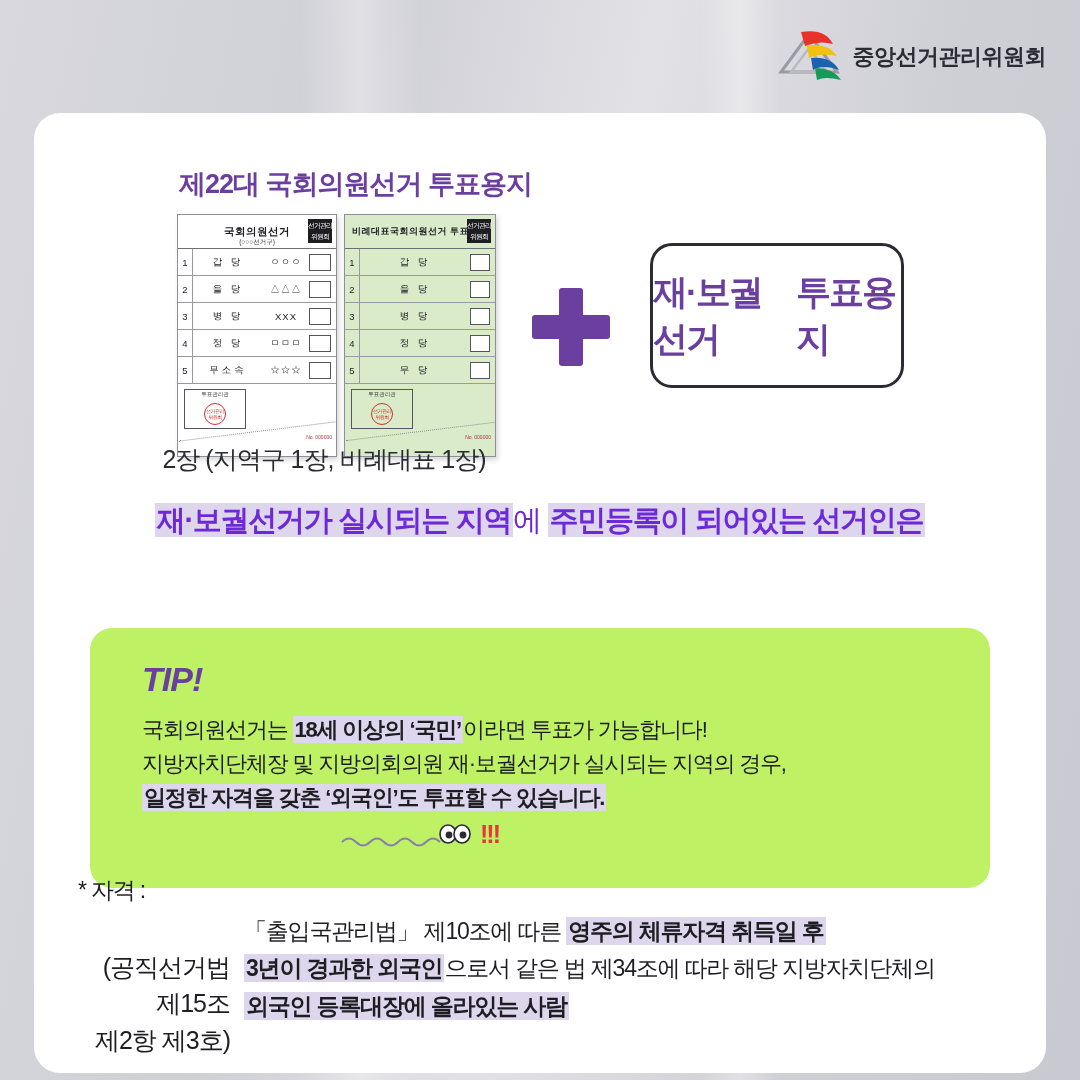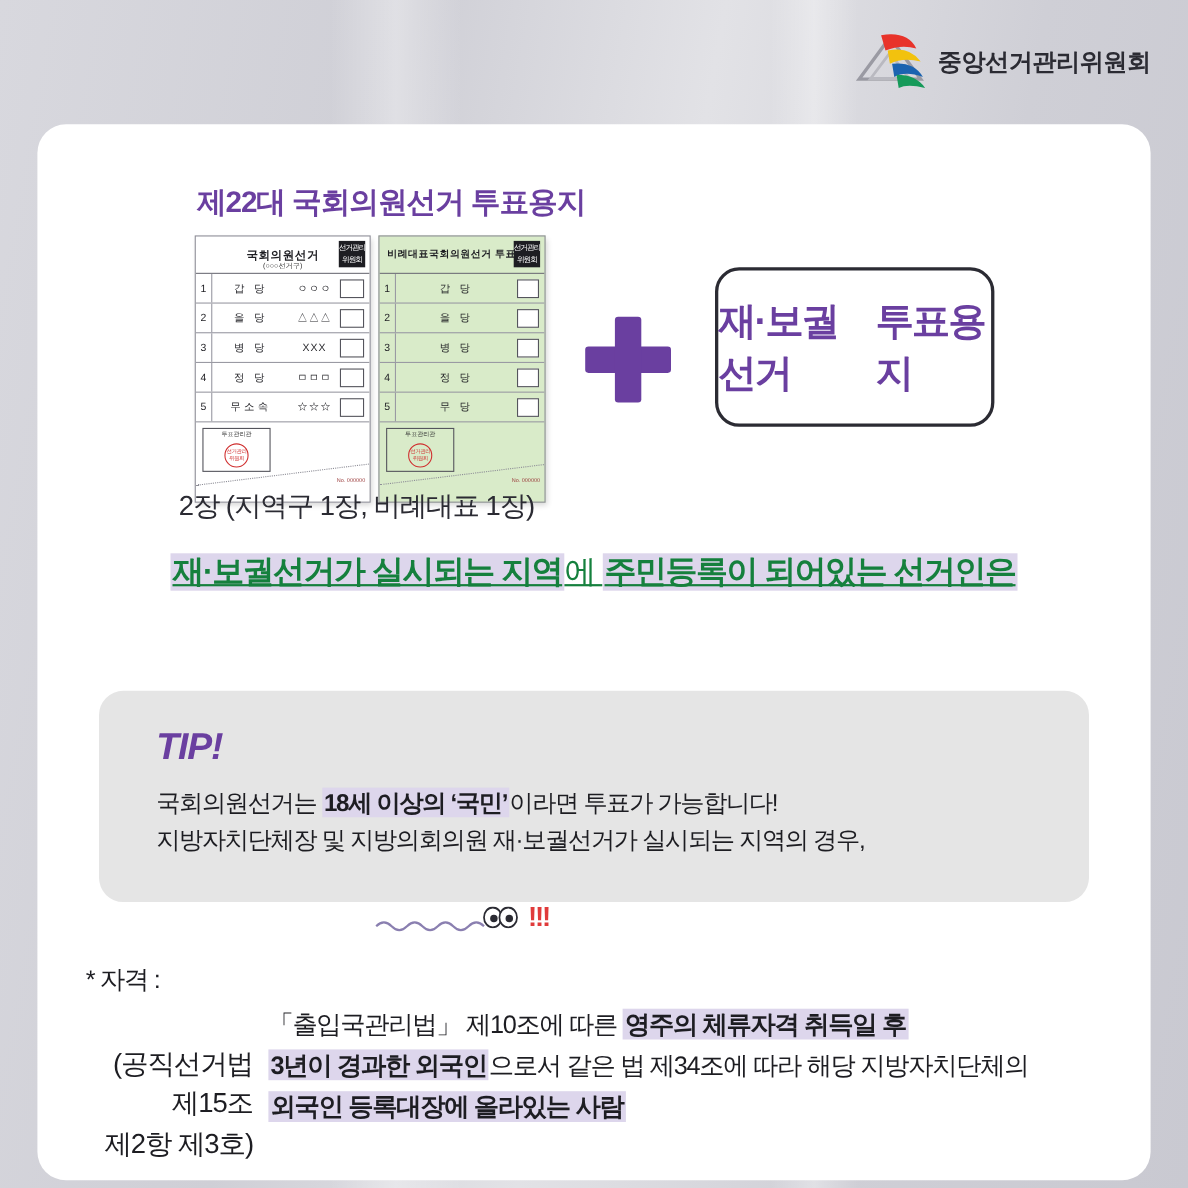--- a/index.html
+++ b/index.html
@@ -133,30 +133,30 @@
     gap: 4px;
   }
   .callout div {
     font-size: 35px; font-weight: 800; color: #6a3fa0; letter-spacing: -2px;
   }
 
   
   .lead {
     position: absolute; left: 0; right: 0; top: 385px;
     text-align: center; line-height: 1.55;
-    font-size: 29px; color: #15803d; letter-spacing: -1.3px; text-decoration: underline;
+    font-size: 29px; color: #6d28d9; letter-spacing: -1.3px;
   }
   .hl { background: #ddd6ec; padding: 1px 2px; }
   .b { font-weight: 700; }
 
   
   .tipbox {
     position: absolute; left: 56px; top: 515px;
-    width: 900px; height: 192px;
-    background: #e5e5e5; border-radius: 22px;
+    width: 900px; height: 260px;
+    background: #bef264; border-radius: 22px;
   }
   .tip-label {
     position: absolute; left: 52px; top: 32px;
     font-size: 34px; font-weight: 800; color: #6a3fa0; font-style: italic; letter-spacing: -1px;
   }
   .tip-lines {
     position: absolute; left: 52px; top: 85px; right: 30px;
     font-size: 22px; line-height: 1.55; color: #1d1d22; letter-spacing: -1.2px;
   }
   .squiggle { position: absolute; left: 250px; top: 206px; }
@@ -303,20 +303,21 @@
     </div>
   </div>
 
   <div class="tipbox">
     <div class="tip-label">TIP!</div>
     <div class="tip-lines">
       <div>
         <span>국회의원선거는 </span><span class="hl b">18세 이상의 ‘국민’</span><span>이라면 투표가 가능합니다!</span>
       </div>
       <div>지방자치단체장 및 지방의회의원 재·보궐선거가 실시되는 지역의 경우,</div>
+      <div><span class="hl b">일정한 자격을 갖춘 ‘외국인’도 투표할 수 있습니다.</span></div>
     </div>
     <svg class="squiggle" width="120" height="16">
       <path d="M2 8 q7 -7 14 0 q7 7 14 0 q7 -7 14 0 q7 7 14 0 q7 -7 14 0 q7 7 14 0 q7 -7 14 0" fill="none" stroke="#8a7fb0" stroke-width="2"></path>
     </svg>
     <span class="eyes" style="font-size:0">eyes-emoji</span>
     <svg style="position:absolute;left:348px;top:196px" width="34" height="20">
       <ellipse cx="10" cy="10" rx="8" ry="9" fill="#fff" stroke="#2b2b33" stroke-width="1.6"></ellipse>
       <ellipse cx="24" cy="10" rx="8" ry="9" fill="#fff" stroke="#2b2b33" stroke-width="1.6"></ellipse>
       <circle cx="11" cy="11" r="3.4" fill="#2b2b33"></circle>
       <circle cx="25" cy="11" r="3.4" fill="#2b2b33"></circle>

